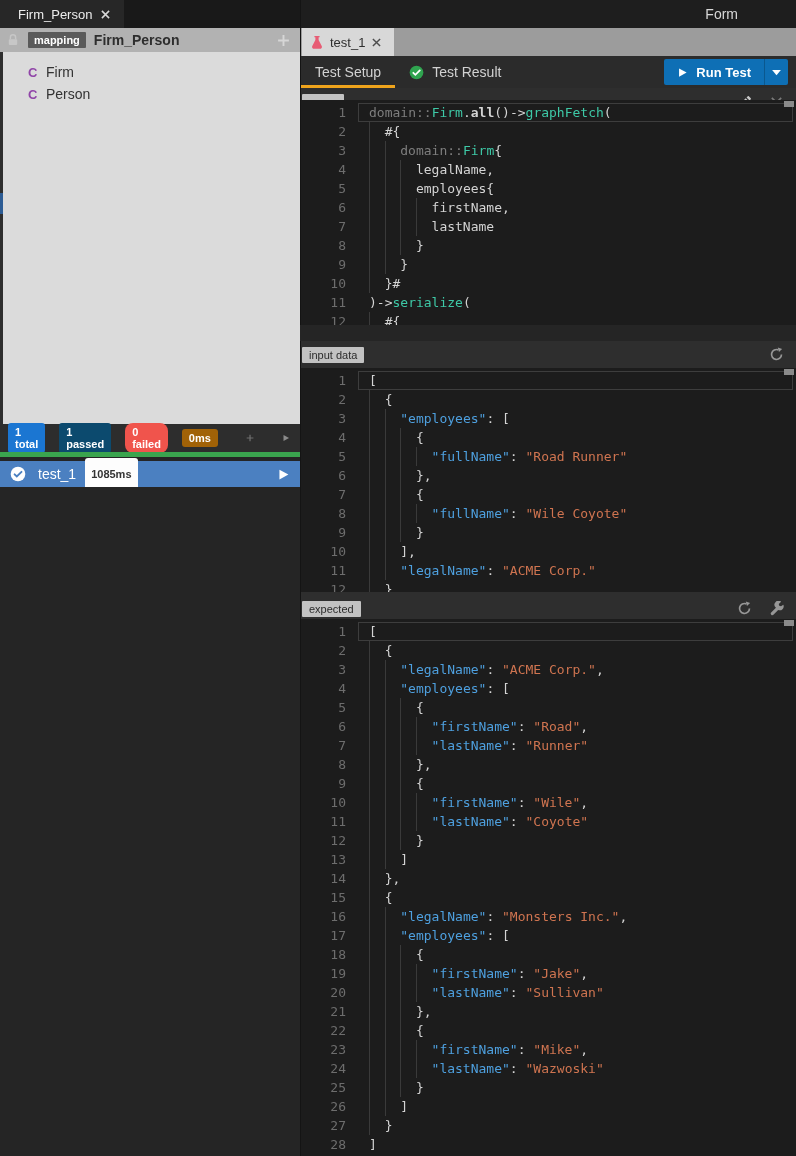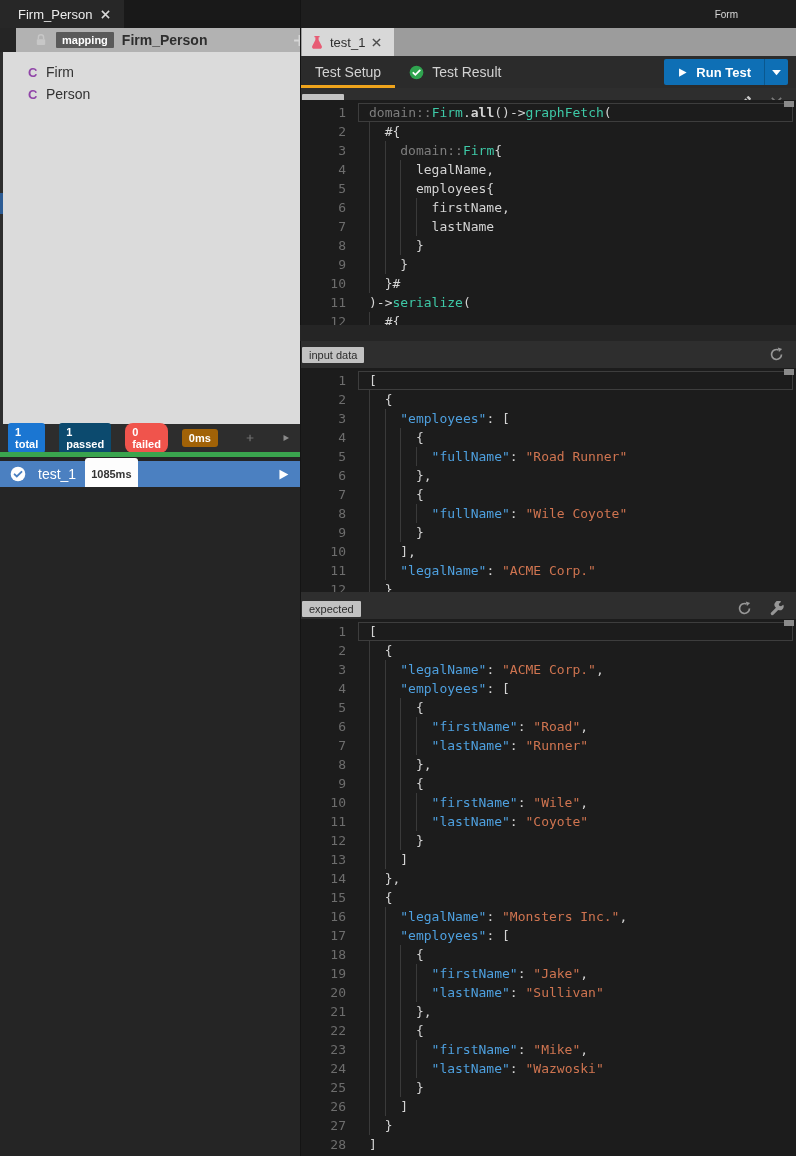--- a/index.html
+++ b/index.html
@@ -8,25 +8,25 @@
          background:#252525; font-family:"Liberation Sans", sans-serif; }
 
   
   .tabbar-left { position:absolute; left:0; top:0; width:300px; height:28px; background:#191919; }
   .tab-editor { position:absolute; left:0; top:0; height:28px; width:124px; background:#272727;
                 display:flex; align-items:center; padding:0 10px 0 18px; gap:9px; cursor:pointer; }
   .tab-editor .lbl { color:#ececec; font-size:13px; }
   .topbar-right { position:absolute; left:300px; top:0; width:496px; height:28px; background:#1e1e1e;
                   display:flex; align-items:center; justify-content:flex-end; padding-right:58px;
                   border-left:1px solid #141414; }
-  .topbar-right .mode { color:#d8d8d8; font-size:10px; }
+  .topbar-right .mode { color:#d8d8d8; font-size:14px; }
 
   
-  .left-header { position:absolute; left:16px; top:28px; width:300px; height:24px; background:#b2b2b2;
-                 display:flex; align-items:center; padding:0 10px 0 18px; }
+  .left-header { position:absolute; left:0; top:28px; width:300px; height:24px; background:#b2b2b2;
+                 display:flex; align-items:center; padding:0 10px 0 6px; }
   .badge-type { background:#5a5a5a; color:#fff; font-size:11px; font-weight:bold;
                 padding:2px 6px; margin:0 8px 0 8px; border-radius:1px; }
   .left-header .title { font-weight:bold; font-size:14px; color:#2e2e2e; flex:1 1 auto;
                         overflow:hidden; white-space:nowrap; }
   .tree { position:absolute; left:0; top:52px; width:300px; height:372px; background:#dbdbdb; padding-top:9px; }
   .edge-strip { position:absolute; left:0; top:0; width:3px; height:372px; background:#2e2e2e; }
   .edge-strip .seg { position:absolute; left:0; top:141px; width:3px; height:21px; background:#2d5c94; }
   .tree-item { display:flex; align-items:center; height:22px; padding-left:28px; cursor:pointer; }
   .class-icon { color:#9045a8; font-weight:bold; font-size:13px; width:18px;
                 font-family:"Liberation Sans", sans-serif; }

